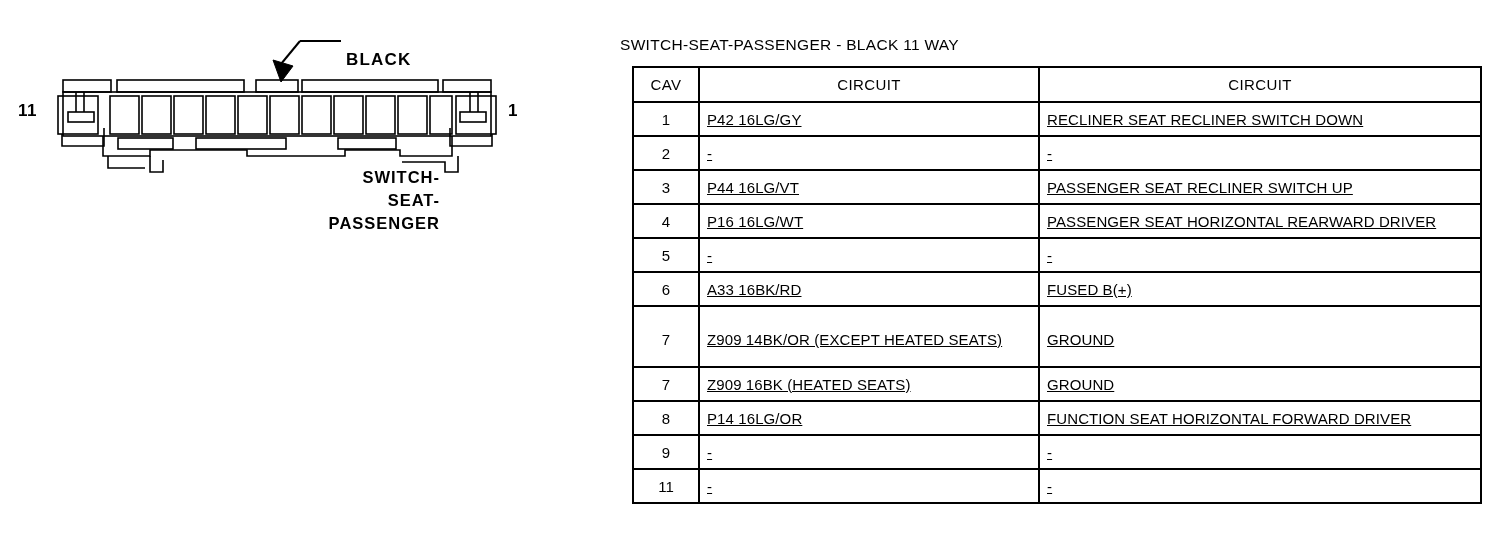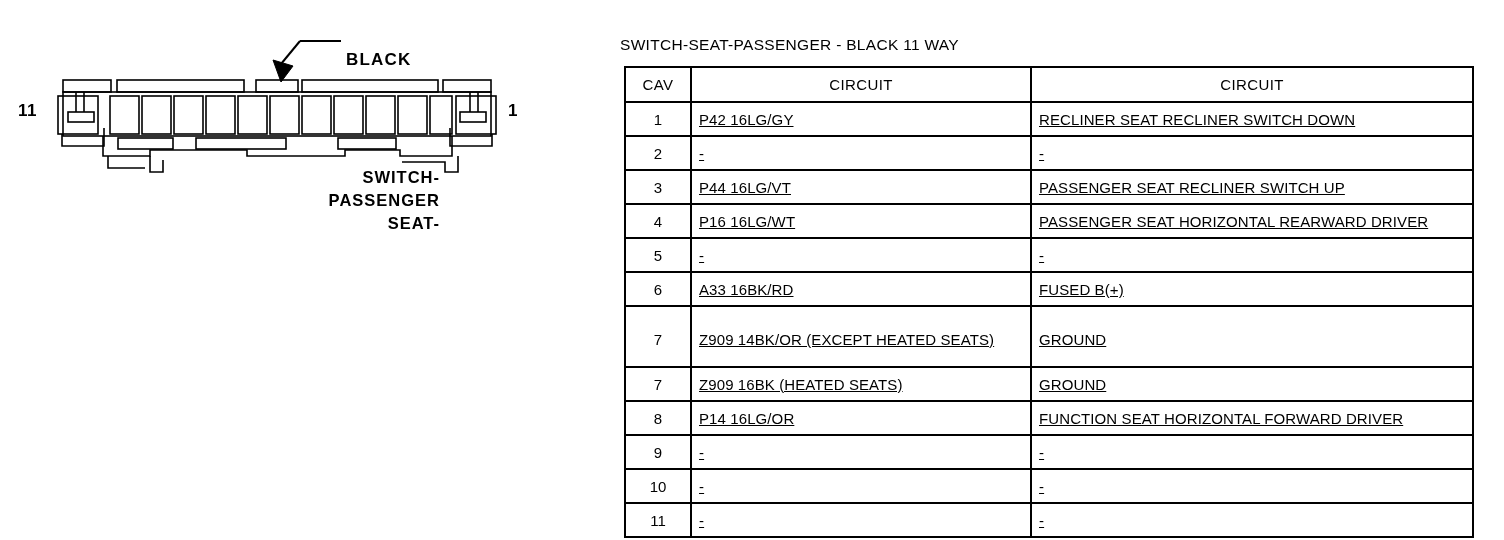--- a/index.html
+++ b/index.html
@@ -78,21 +78,21 @@
     top: 36px;
     width: 848px;
     text-align: left;
     font-size: 15.5px;
     letter-spacing: 0.3px;
     white-space: nowrap;
   }
 
   table#pinout-table {
     position: absolute;
-    left: 4px;
+    left: 12px;
     top: 66px;
     width: 848px;
     border-collapse: collapse;
     table-layout: fixed;
     background: #eab308;
   }
   table#pinout-table td,
   table#pinout-table th {
     border: 2.5px solid #000;
     padding: 0;
@@ -188,22 +188,22 @@
   </svg>
 
   <div class="pin-label" id="pin-label-left">11</div>
 
   <div class="pin-label" id="pin-label-right">1</div>
 
   <div id="black-callout-text">BLACK</div>
 
   <div id="connector-name">
     <div>SWITCH-</div>
+    <div>SEAT-</div>
     <div>PASSENGER</div>
-    <div>SEAT-</div>
   </div>
 </div>
 
 <div id="table-panel">
 
   <div id="table-title">SWITCH-SEAT-PASSENGER - BLACK 11 WAY</div>
 
   <table id="pinout-table">
     <colgroup>
       <col class="col-cav">
@@ -262,24 +262,19 @@
           <td class="cav-cell">8</td>
           <td class="txt-cell">P14 16LG/OR</td>
           <td class="txt-cell">FUNCTION SEAT HORIZONTAL FORWARD DRIVER</td>
         </tr>
         <tr>
           <td class="cav-cell">9</td>
           <td class="txt-cell">-</td>
           <td class="txt-cell">-</td>
         </tr>
         <tr>
-          <td class="cav-cell">10</td>
-          <td class="txt-cell">-</td>
-          <td class="txt-cell">-</td>
-        </tr>
-        <tr>
           <td class="cav-cell">11</td>
           <td class="txt-cell">-</td>
           <td class="txt-cell">-</td>
         </tr>
       </tbody>
   </table>
 </div>
 
 </body></html>

